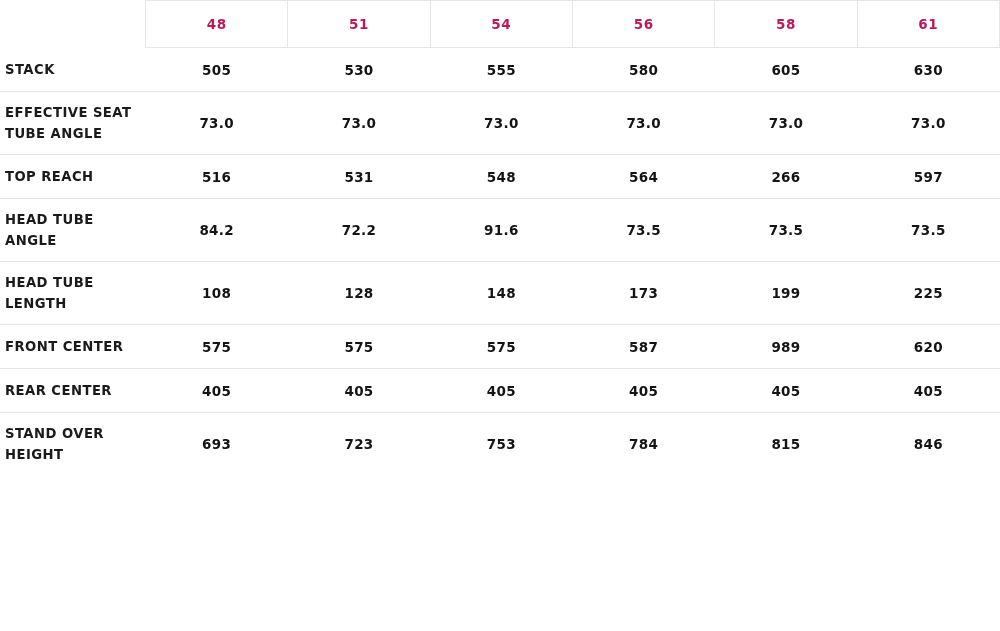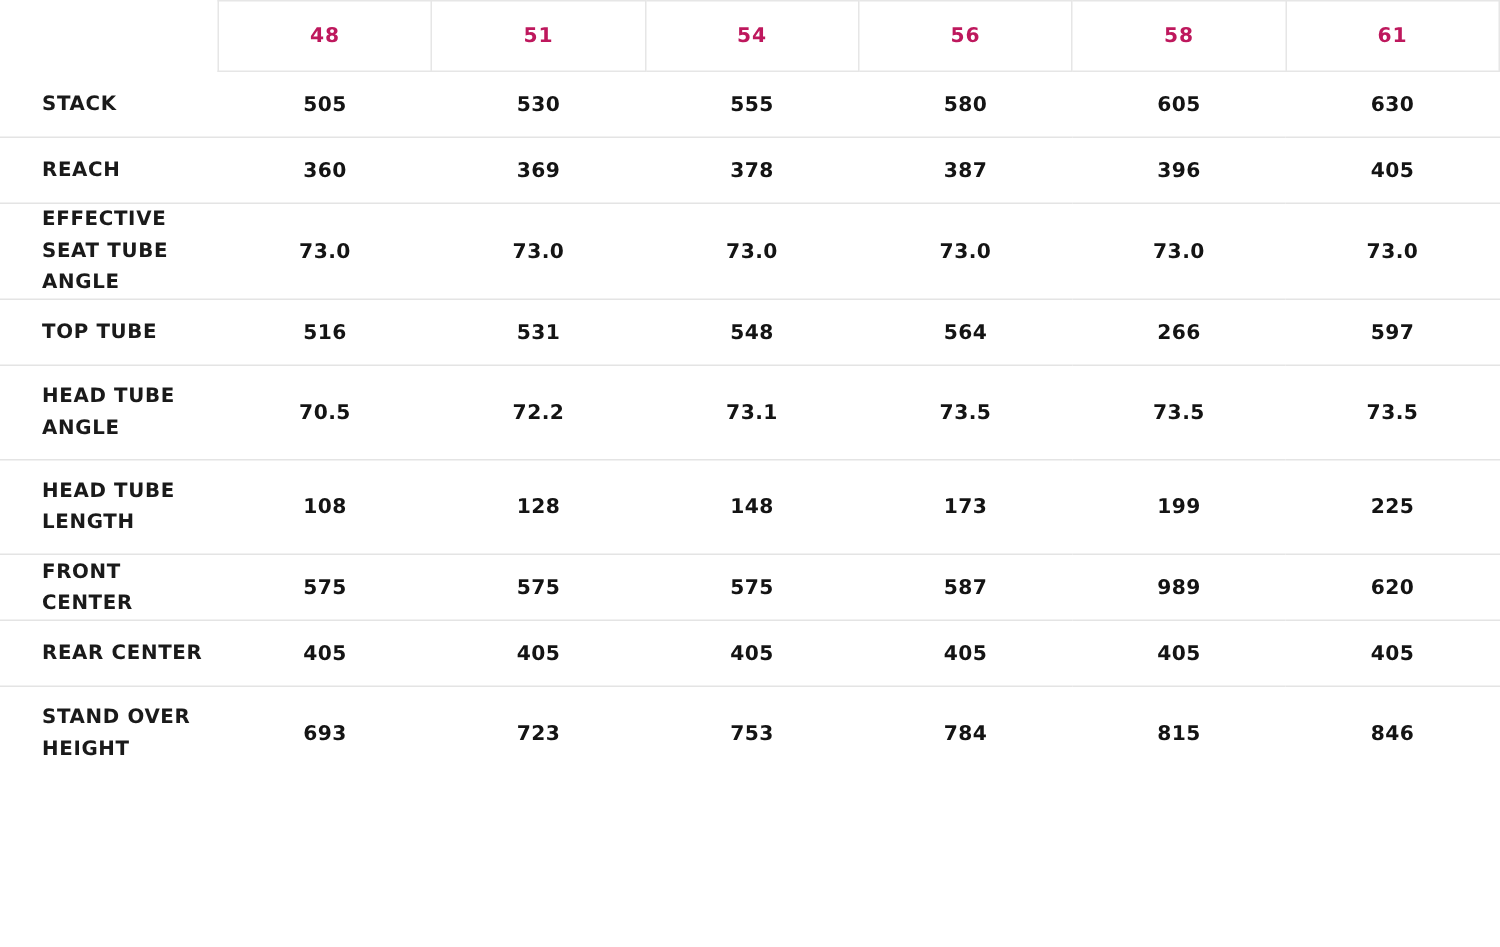--- a/index.html
+++ b/index.html
@@ -44,21 +44,21 @@
   }
 
   
   tbody td {
     border-bottom: 1px solid #e4e4e4;
     vertical-align: middle;
     padding: 0;
   }
   td.row-label {
     width: 145px;
-    padding-left: 28px;
+    padding-left: 5px;
     padding-right: 8px;
     color: #1a1a1a;
     font-size: 13.2px;
     font-weight: bold;
     letter-spacing: 0.45px;
     line-height: 21px;
     text-align: left;
     box-sizing: border-box;
   }
   td.data-cell {
@@ -92,52 +92,43 @@
   <tbody>
       <tr class="single-line">
         <td class="row-label">STACK</td>
         <td class="data-cell">505</td>
         <td class="data-cell">530</td>
         <td class="data-cell">555</td>
         <td class="data-cell">580</td>
         <td class="data-cell">605</td>
         <td class="data-cell">630</td>
       </tr>
-      <tr class="single-line">
-        <td class="row-label">REACH</td>
-        <td class="data-cell">360</td>
-        <td class="data-cell">369</td>
-        <td class="data-cell">378</td>
-        <td class="data-cell">387</td>
-        <td class="data-cell">396</td>
-        <td class="data-cell">405</td>
-      </tr>
       <tr class="double-line">
         <td class="row-label">EFFECTIVE SEAT TUBE ANGLE</td>
         <td class="data-cell">73.0</td>
         <td class="data-cell">73.0</td>
         <td class="data-cell">73.0</td>
         <td class="data-cell">73.0</td>
         <td class="data-cell">73.0</td>
         <td class="data-cell">73.0</td>
       </tr>
       <tr class="single-line">
-        <td class="row-label">TOP TUBE</td>
+        <td class="row-label">TOP REACH</td>
         <td class="data-cell">516</td>
         <td class="data-cell">531</td>
         <td class="data-cell">548</td>
         <td class="data-cell">564</td>
         <td class="data-cell">266</td>
         <td class="data-cell">597</td>
       </tr>
       <tr class="double-line">
         <td class="row-label">HEAD TUBE ANGLE</td>
-        <td class="data-cell">70.5</td>
+        <td class="data-cell">84.2</td>
         <td class="data-cell">72.2</td>
-        <td class="data-cell">73.1</td>
+        <td class="data-cell">91.6</td>
         <td class="data-cell">73.5</td>
         <td class="data-cell">73.5</td>
         <td class="data-cell">73.5</td>
       </tr>
       <tr class="double-line">
         <td class="row-label">HEAD TUBE LENGTH</td>
         <td class="data-cell">108</td>
         <td class="data-cell">128</td>
         <td class="data-cell">148</td>
         <td class="data-cell">173</td>

